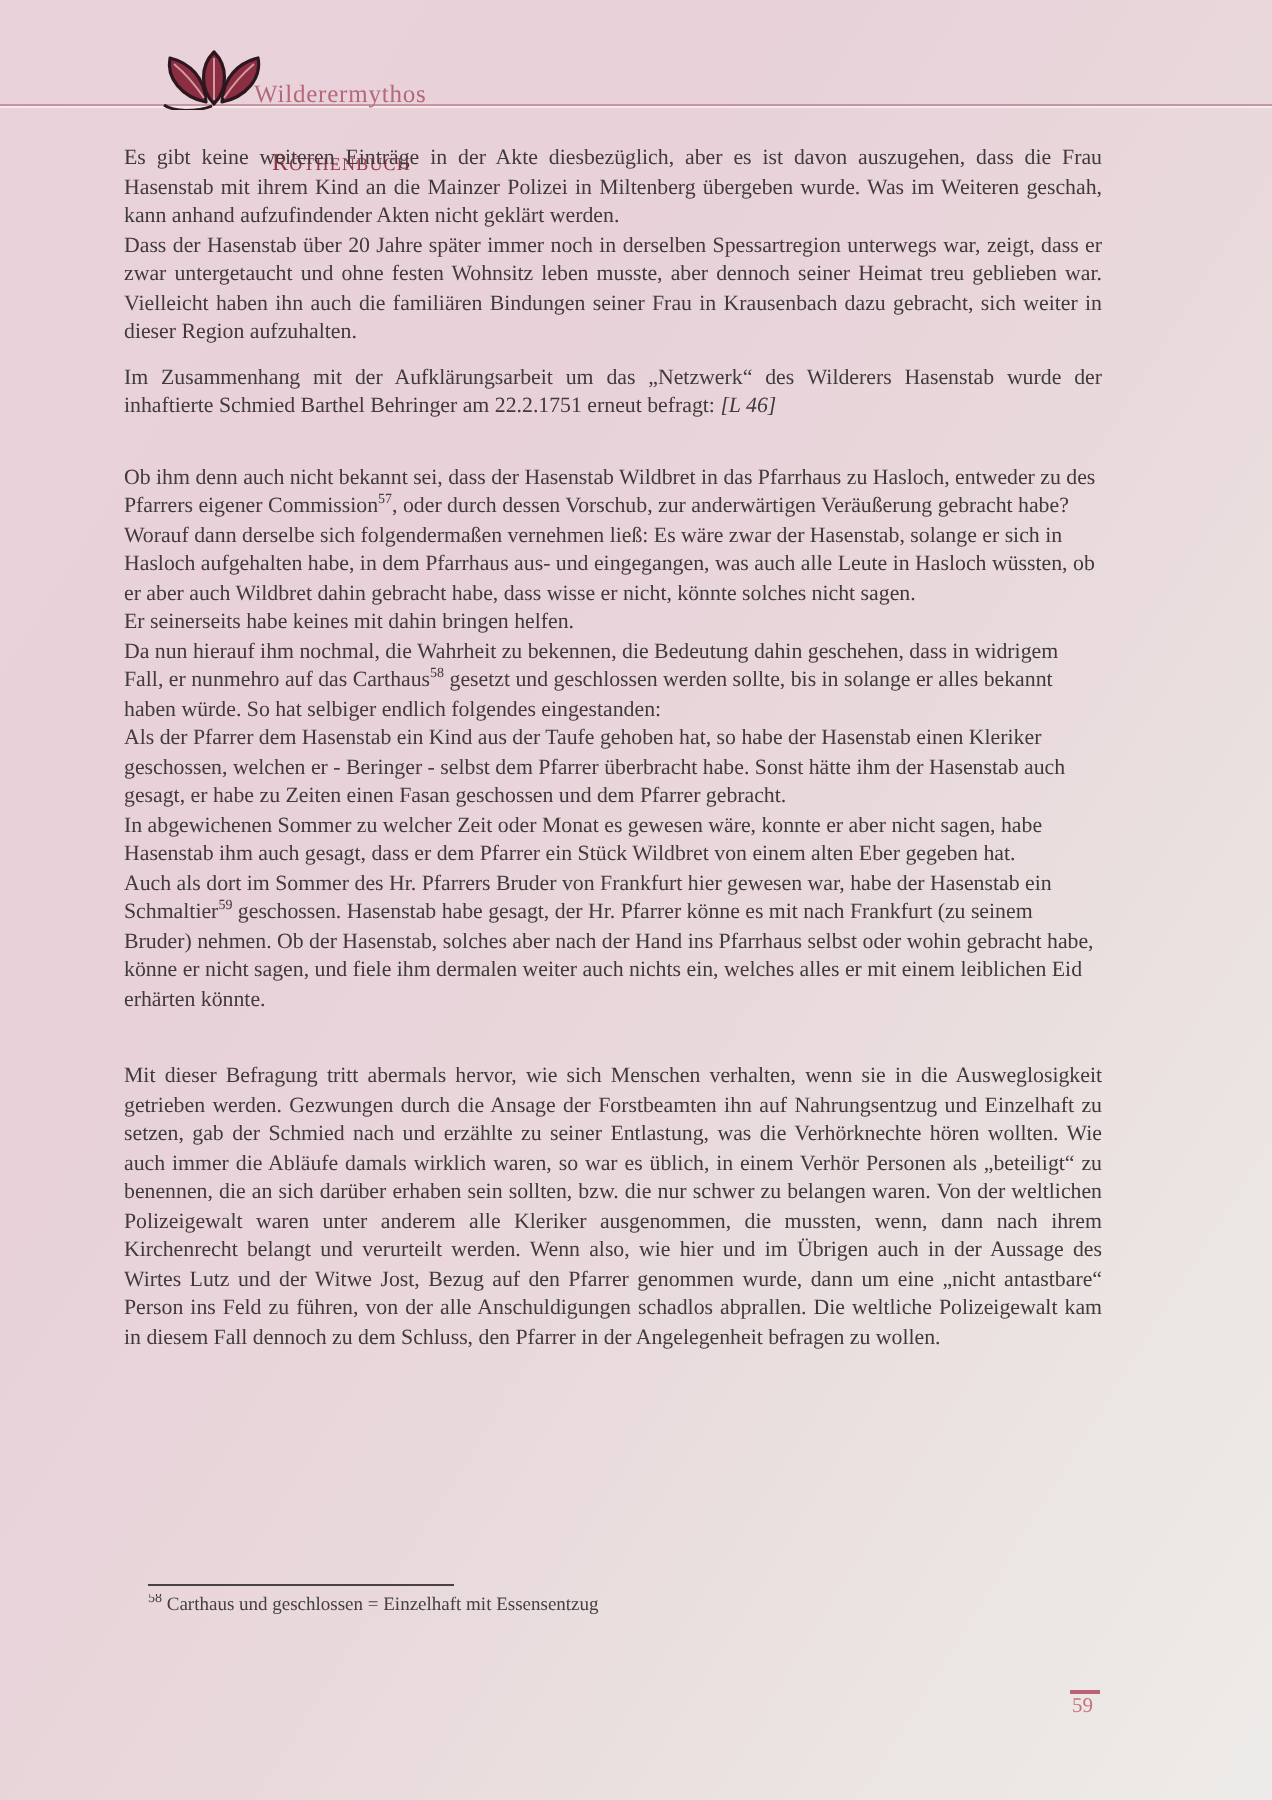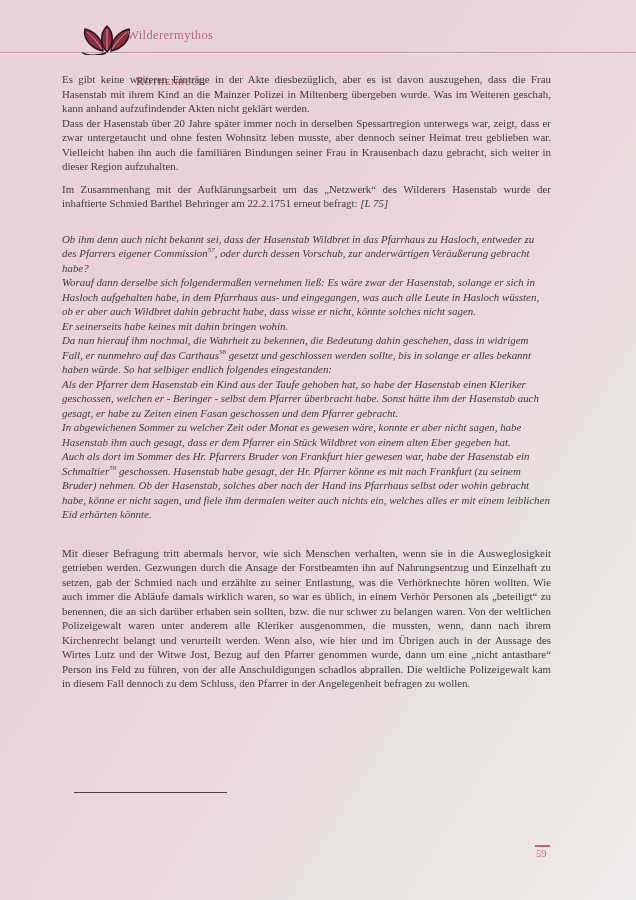--- a/index.html
+++ b/index.html
@@ -6,25 +6,25 @@
   html,body{margin:0;padding:0;background:#d8ccd0}
   .page{
     position:relative;width:636px;height:900px;overflow:hidden;margin:0 auto;
     background:linear-gradient(122deg,#e9d2da 0%,#e8d1d9 32%,#e9d9dc 58%,#ebe4e2 80%,#edebe9 100%);
     font-family:"Liberation Serif","DejaVu Serif",serif;color:#403a3a;
   }
   .header-rule{position:absolute;left:0;top:52px;width:100%;height:1px;background:#c795a1;box-shadow:0 1px 0 rgba(255,255,255,.5)}
   .logo{position:absolute;left:76px;top:25px;width:64px;height:30px}
   .brand{position:absolute;left:60px;top:49px;font-size:9px;letter-spacing:.6px;color:#8e3747;white-space:nowrap}
   .brand::first-letter{font-size:12px}
-  .running-title{position:absolute;left:127px;top:28px;font-size:12.5px;letter-spacing:.4px;color:#b4687a;white-space:nowrap}
+  .running-title{position:absolute;left:127px;top:40px;font-size:12.5px;letter-spacing:.4px;color:#b4687a;white-space:nowrap}
   .content{position:absolute;left:62px;top:72px;width:489px;font-size:10.9px;line-height:14.5px}
   .content p{margin:0;padding:0}
   .block.normal p{text-align:justify}
-  .block.quote{font-style:italic}
+  .block.quote{}
   .block-0{margin-bottom:8px}
   .block-1{margin-bottom:21px}
   .block-2{margin-bottom:24px}
   sup{font-size:7px;line-height:0;vertical-align:super}
   .fn-sep{position:absolute;left:74px;top:792px;width:153px;height:1px;background:#4a4143}
   .footnotes{position:absolute;left:74px;top:797px;width:489px;font-size:9.5px;line-height:13px;color:#45403f}
   .footnotes .fn{white-space:nowrap;overflow:hidden}
   .pagenum-rule{position:absolute;left:535px;top:845px;width:15px;height:1.5px;background:#bb6274}
   .pagenum{position:absolute;left:536px;top:848px;font-size:10.5px;color:#c4717f}
 </style>
@@ -53,36 +53,37 @@
   </div>
 
   <div class="running-title">Wilderermythos</div>
 
   <main class="content" id="content">
       <div class="block normal block-0">
         <p>Es gibt keine weiteren Einträge in der Akte diesbezüglich, aber es ist davon auszugehen, dass die Frau Hasenstab mit ihrem Kind an die Mainzer Polizei in Miltenberg übergeben wurde. Was im Weiteren geschah, kann anhand aufzufindender Akten nicht geklärt werden.</p>
         <p>Dass der Hasenstab über 20 Jahre später immer noch in derselben Spessartregion unterwegs war, zeigt, dass er zwar untergetaucht und ohne festen Wohnsitz leben musste, aber dennoch seiner Heimat treu geblieben war. Vielleicht haben ihn auch die familiären Bindungen seiner Frau in Krausenbach dazu gebracht, sich weiter in dieser Region aufzuhalten.</p>
       </div>
       <div class="block normal block-1">
-        <p>Im Zusammenhang mit der Aufklärungsarbeit um das „Netzwerk“ des Wilderers Hasenstab wurde der inhaftierte Schmied Barthel Behringer am 22.2.1751 erneut befragt: <em>[L 75]</em></p>
+        <p>Im Zusammenhang mit der Aufklärungsarbeit um das „Netzwerk“ des Wilderers Hasenstab wurde der inhaftierte Schmied Barthel Behringer am 22.2.1751 erneut befragt: <em>[L 46]</em></p>
       </div>
       <div class="block quote block-2">
         <p>Ob ihm denn auch nicht bekannt sei, dass der Hasenstab Wildbret in das Pfarrhaus zu Hasloch, entweder zu des Pfarrers eigener Commission<sup>57</sup>, oder durch dessen Vorschub, zur anderwärtigen Veräußerung gebracht habe?</p>
         <p>Worauf dann derselbe sich folgendermaßen vernehmen ließ: Es wäre zwar der Hasenstab, solange er sich in Hasloch aufgehalten habe, in dem Pfarrhaus aus- und eingegangen, was auch alle Leute in Hasloch wüssten, ob er aber auch Wildbret dahin gebracht habe, dass wisse er nicht, könnte solches nicht sagen.</p>
-        <p>Er seinerseits habe keines mit dahin bringen wohin.</p>
+        <p>Er seinerseits habe keines mit dahin bringen helfen.</p>
         <p>Da nun hierauf ihm nochmal, die Wahrheit zu bekennen, die Bedeutung dahin geschehen, dass in widrigem Fall, er nunmehro auf das Carthaus<sup>58</sup> gesetzt und geschlossen werden sollte, bis in solange er alles bekannt haben würde. So hat selbiger endlich folgendes eingestanden:</p>
         <p>Als der Pfarrer dem Hasenstab ein Kind aus der Taufe gehoben hat, so habe der Hasenstab einen Kleriker geschossen, welchen er - Beringer - selbst dem Pfarrer überbracht habe. Sonst hätte ihm der Hasenstab auch gesagt, er habe zu Zeiten einen Fasan geschossen und dem Pfarrer gebracht.</p>
         <p>In abgewichenen Sommer zu welcher Zeit oder Monat es gewesen wäre, konnte er aber nicht sagen, habe Hasenstab ihm auch gesagt, dass er dem Pfarrer ein Stück Wildbret von einem alten Eber gegeben hat.</p>
         <p>Auch als dort im Sommer des Hr. Pfarrers Bruder von Frankfurt hier gewesen war, habe der Hasenstab ein Schmaltier<sup>59</sup> geschossen. Hasenstab habe gesagt, der Hr. Pfarrer könne es mit nach Frankfurt (zu seinem Bruder) nehmen. Ob der Hasenstab, solches aber nach der Hand ins Pfarrhaus selbst oder wohin gebracht habe, könne er nicht sagen, und fiele ihm dermalen weiter auch nichts ein, welches alles er mit einem leiblichen Eid erhärten könnte.</p>
       </div>
       <div class="block normal block-3">
         <p>Mit dieser Befragung tritt abermals hervor, wie sich Menschen verhalten, wenn sie in die Ausweglosigkeit getrieben werden. Gezwungen durch die Ansage der Forstbeamten ihn auf Nahrungsentzug und Einzelhaft zu setzen, gab der Schmied nach und erzählte zu seiner Entlastung, was die Verhörknechte hören wollten. Wie auch immer die Abläufe damals wirklich waren, so war es üblich, in einem Verhör Personen als „beteiligt“ zu benennen, die an sich darüber erhaben sein sollten, bzw. die nur schwer zu belangen waren. Von der weltlichen Polizeigewalt waren unter anderem alle Kleriker ausgenommen, die mussten, wenn, dann nach ihrem Kirchenrecht belangt und verurteilt werden. Wenn also, wie hier und im Übrigen auch in der Aussage des Wirtes Lutz und der Witwe Jost, Bezug auf den Pfarrer genommen wurde, dann um eine „nicht antastbare“ Person ins Feld zu führen, von der alle Anschuldigungen schadlos abprallen. Die weltliche Polizeigewalt kam in diesem Fall dennoch zu dem Schluss, den Pfarrer in der Angelegenheit befragen zu wollen.</p>
       </div>
     </main>
 
   <div class="fn-sep"></div>
   <div class="footnotes" id="footnotes">
+      <div class="fn"><sup>58</sup> Carthaus und geschlossen = Einzelhaft mit Essensentzug</div>
     </div>
 
   <div class="pagenum-rule"></div>
   <div class="pagenum">59</div>
 
 </div>
 
 </body></html>

